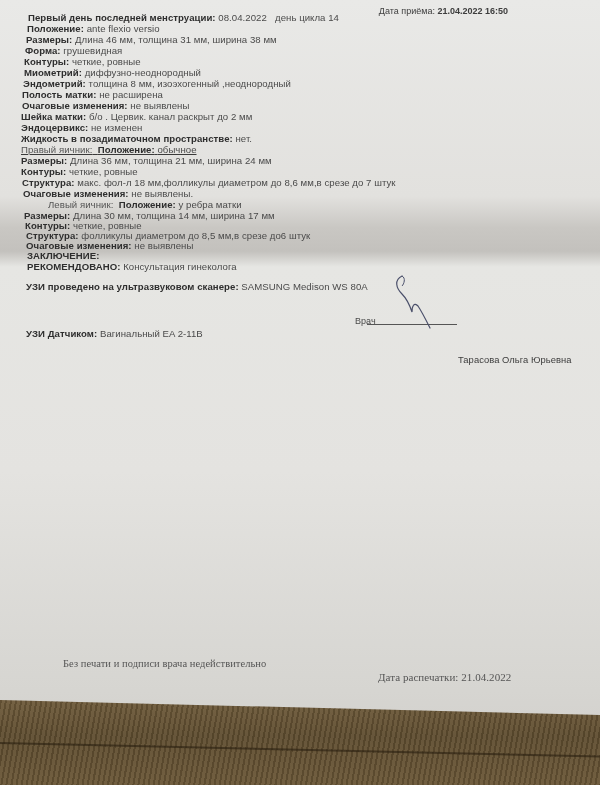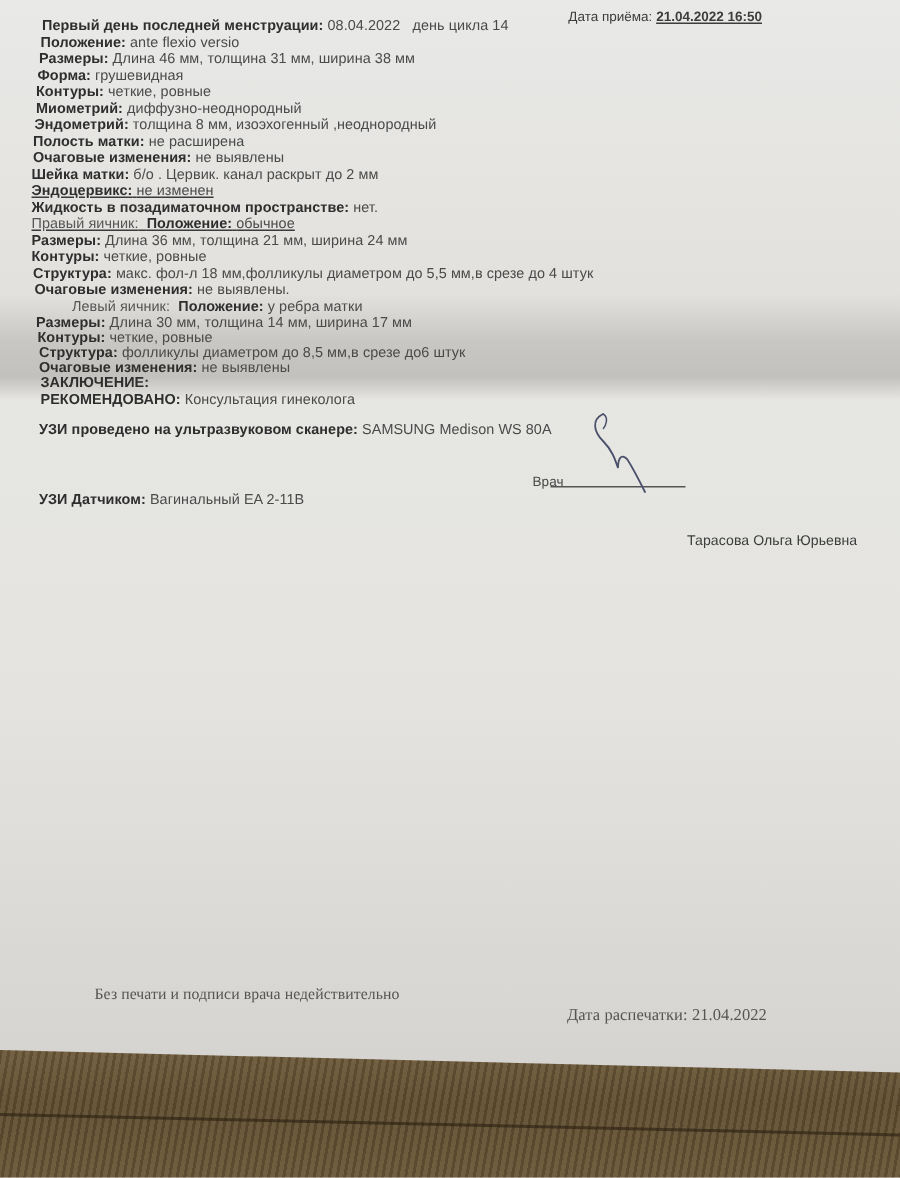--- a/index.html
+++ b/index.html
@@ -21,21 +21,21 @@
   }
   .carpet-seam {
     position:absolute; left:0; top:742px; width:600px; height:2px;
     background:rgba(40,30,15,0.6); transform:rotate(1.3deg); transform-origin:left;
   }
   .line { position:absolute; font-size:9.6px; color:#3a3a3a; white-space:nowrap; letter-spacing:0.05px; }
   .lbl { font-weight:bold; color:#2e2e2e; }
   .val { color:#4a4a4a; }
   .plain { color:#555; }
   .header-date { position:absolute; right:92px; top:6px; font-size:9px; color:#3d3d3d; }
-  .header-date .v { font-weight:bold;text-decoration:underline; }
+  .header-date .v { font-weight:bold; }
   .sig-line { position:absolute; left:367px; top:324px; width:90px; border-bottom:1px solid #555; }
   .serif { font-family:"Liberation Serif", serif; font-size:10.5px; color:#555; }
 </style>
 </head>
 <body>
 
 <div class="paper"></div>
 
 <div class="header-date">
   <span>Дата приёма:</span>
@@ -76,21 +76,21 @@
   <span class="val">не расширена</span>
 </div>
 <div class="line" style="left:22px;top:100px;">
   <span class="lbl">Очаговые изменения:</span>
   <span class="val">не выявлены</span>
 </div>
 <div class="line" style="left:21px;top:111px;">
   <span class="lbl">Шейка матки:</span>
   <span class="val">б/о  . Цервик. канал раскрыт до 2 мм</span>
 </div>
-<div class="line" style="left:21px;top:122px;text-decoration:underline;">
+<div class="line" style="left:21px;top:122px;">
   <span class="lbl">Эндоцервикс:</span>
   <span class="val">не изменен</span>
 </div>
 <div class="line" style="left:21px;top:133px;">
   <span class="lbl">Жидкость в позадиматочном пространстве:</span>
   <span class="val">нет.</span>
 </div>
 
 <div class="line" style="left:21px;top:144px;text-decoration:underline;">
   <span class="plain">Правый яичник:</span>
@@ -100,21 +100,21 @@
 <div class="line" style="left:21px;top:155px;">
   <span class="lbl">Размеры:</span>
   <span class="val">Длина   36 мм, толщина 21   мм, ширина  24 мм</span>
 </div>
 <div class="line" style="left:21px;top:166px;">
   <span class="lbl">Контуры:</span>
   <span class="val">четкие, ровные</span>
 </div>
 <div class="line" style="left:22px;top:177px;">
   <span class="lbl">Структура:</span>
-  <span class="val">макс. фол-л 18 мм,фолликулы диаметром до 5,5  мм,в срезе до 4 штук</span>
+  <span class="val">макс. фол-л 18 мм,фолликулы диаметром до 8,6  мм,в срезе до 7 штук</span>
 </div>
 <div class="line" style="left:23px;top:188px;">
   <span class="lbl">Очаговые изменения:</span>
   <span class="val">не выявлены.</span>
 </div>
 
 <div class="line" style="left:23px;top:199px;margin-left:25px;">
   <span class="plain">Левый яичник:</span>
   &nbsp;<span class="lbl">Положение:</span>
   <span class="val">у ребра матки</span>

